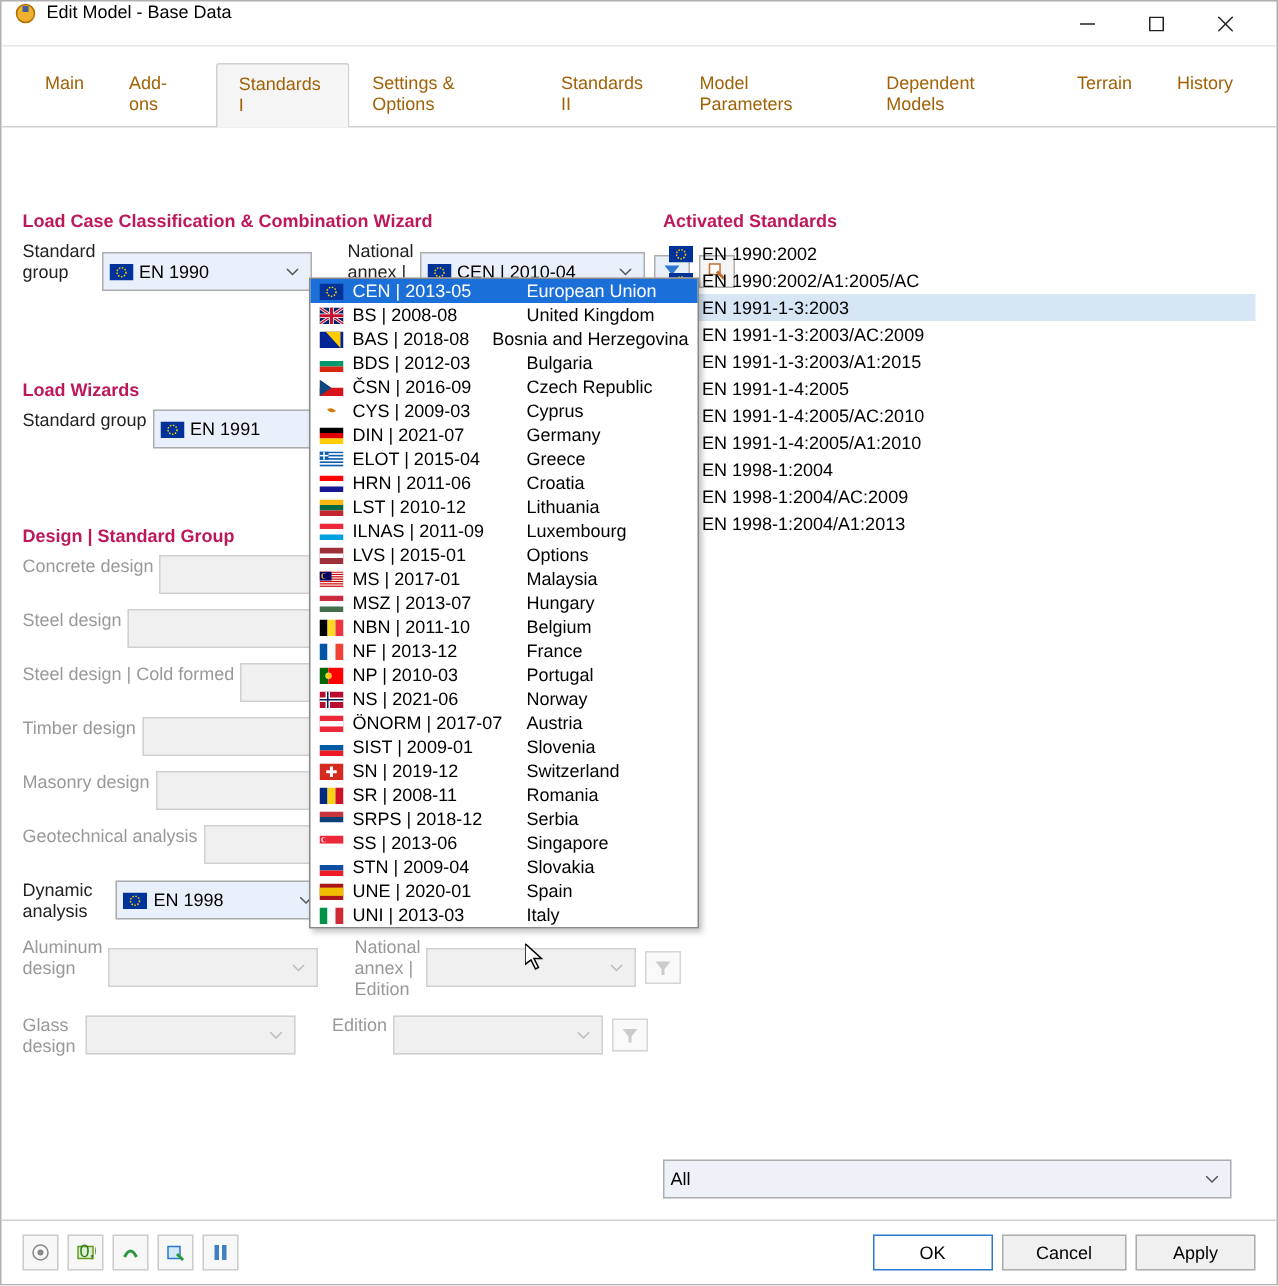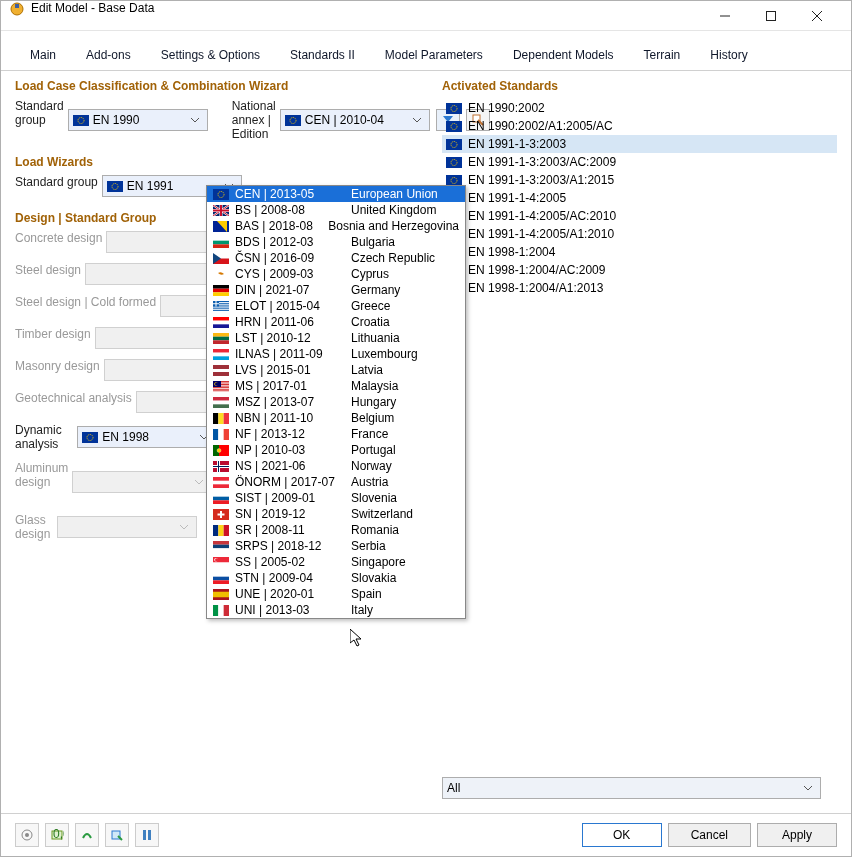--- a/index.html
+++ b/index.html
@@ -4,32 +4,32 @@
 <style>
   * { box-sizing: border-box; font-family: "Segoe UI", Tahoma, sans-serif; font-size: 12px; }
   body { margin: 0; background: #fff; }
   .window { width: 852px; height: 857px; border: 1px solid #b0b0b0; display: flex; flex-direction: column; position: relative; }
   .titlebar { height: 30px; display: flex; padding: 0 11px 0 8px; border-bottom: 1px solid #e5e5e5; }
   .titlebar-icon { width: 16px; height: 16px; margin-right: 6px; }
   .titlebar-text { flex: 1; font-size: 12px; }
   .wincontrols { display: flex; height: 100%; }
   .winbtn { width: 46px; display: flex; align-items: center; justify-content: center; }
   .tabs { display: flex; border-bottom: 1px solid #d0d0d0; padding: 10px 14px 0 14px; gap: 0; }
-  .tab { padding: 6px 14px 8px 14px; color: #0f172a; cursor: default; border: 1px solid transparent; border-bottom: none; }
+  .tab { padding: 6px 14px 8px 14px; color: #a16207; cursor: default; border: 1px solid transparent; border-bottom: none; }
   .tab.active { background: #f5f5f5; border-color: #d0d0d0; border-radius: 2px 2px 0 0; position: relative; top: 1px; }
   .content { flex: 1; display: flex; padding: 4px 14px 0 14px; gap: 10px; overflow: hidden; }
   .left-col { flex: 1; min-width: 0; }
   .right-col { width: 395px; }
-  .section-title { color: #a16207; font-weight: 600; padding: 4px 0 6px 0; }
+  .section-title { color: #be185d; font-weight: 600; padding: 4px 0 6px 0; margin-top: 47px; }
   .form-row { display: flex; gap: 24px; margin-bottom: 10px; }
   .form-group { display: flex; gap: 4px; }
   .label { color: #222; }
   .label.disabled { color: #999; }
   .combo { display: flex; align-items: center; gap: 6px; }
-  .combo-box { display: inline-flex; align-items: center; height: 22px; border: 1px solid #adadad; background: #eaf0fb; padding: 0 4px; width: 140px; position: relative; }
+  .combo-box { display: inline-flex; align-items: center; height: 22px; border: 1px solid #adadad; background: #eaf0fb; padding: 12px 4px; width: 140px; position: relative; }
   .combo-box.wide { width: 150px; }
   .combo-box.highlight { background: #cde8f8; border-color: #5aa8e0; }
   .combo-box.disabled { background: #f0f0f0; border-color: #d0d0d0; color: #999; width: 140px; }
   .combo-flag { width: 16px; height: 11px; margin-right: 4px; flex-shrink: 0; }
   .combo-text { flex: 1; white-space: nowrap; overflow: hidden; }
   .combo-arrow { width: 16px; display: flex; align-items: center; justify-content: center; }
   .iconbtn { width: 24px; height: 22px; border: 1px solid #adadad; display: inline-flex; align-items: center; justify-content: center; background: #f5f5f5; }
   .iconbtn.blue { background: #e8f0fa; }
   .std-list { border: 0; }
   .std-item { display: flex; align-items: center; height: 18px; padding: 0 4px; gap: 6px; }
@@ -76,20 +76,21 @@
             <line x1="0" y1="0" x2="10" y2="10" stroke="#222"></line>
             <line x1="10" y1="0" x2="0" y2="10" stroke="#222"></line>
           </svg>
         </div>
     </div>
   </div>
 
   <div class="tabs" id="tabs">
       <div class="tab">Main</div>
       <div class="tab">Add-ons</div>
+      <div class="tab active">Standards I</div>
       <div class="tab">Settings &amp; Options</div>
       <div class="tab">Standards II</div>
       <div class="tab">Model Parameters</div>
       <div class="tab">Dependent Models</div>
       <div class="tab">Terrain</div>
       <div class="tab">History</div>
     </div>
 
   <div class="content">
     <div class="left-col">
@@ -649,21 +650,21 @@
         <span>Luxembourg</span>
       </div>
       <div class="dd-item">
         <span class="flag">
           <svg width="16" height="11">
             <rect width="16" height="11" fill="#9e3039"></rect>
             <rect y="4" width="16" height="3" fill="#ffffff"></rect>
           </svg>
         </span>
         <span class="dd-code">LVS | 2015-01</span>
-        <span>Latvia</span>
+        <span>Options</span>
       </div>
       <div class="dd-item">
         <span class="flag">
           <svg width="16" height="11">
             <rect width="16" height="11" fill="#ffffff"></rect>
             <rect y="0" width="16" height="0.79" fill="#cc0001"></rect>
             <rect y="1.57" width="16" height="0.79" fill="#cc0001"></rect>
             <rect y="3.14" width="16" height="0.79" fill="#cc0001"></rect>
             <rect y="4.71" width="16" height="0.79" fill="#cc0001"></rect>
             <rect y="6.28" width="16" height="0.79" fill="#cc0001"></rect>
@@ -790,21 +791,21 @@
       </div>
       <div class="dd-item">
         <span class="flag">
           <svg width="16" height="11">
             <rect width="16" height="5.5" fill="#ed2939"></rect>
             <rect y="5.5" width="16" height="5.5" fill="#ffffff"></rect>
             <circle cx="3" cy="2.75" r="1.8" fill="#ffffff"></circle>
             <circle cx="3.6" cy="2.75" r="1.6" fill="#ed2939"></circle>
           </svg>
         </span>
-        <span class="dd-code">SS | 2005-02</span>
+        <span class="dd-code">SS | 2013-06</span>
         <span>Singapore</span>
       </div>
       <div class="dd-item">
         <span class="flag">
           <svg width="16" height="11">
             <rect width="16" height="3.67" fill="#ffffff"></rect>
             <rect y="3.67" width="16" height="3.67" fill="#0b4ea2"></rect>
             <rect y="7.33" width="16" height="3.67" fill="#ee1c25"></rect>
           </svg>
         </span>

